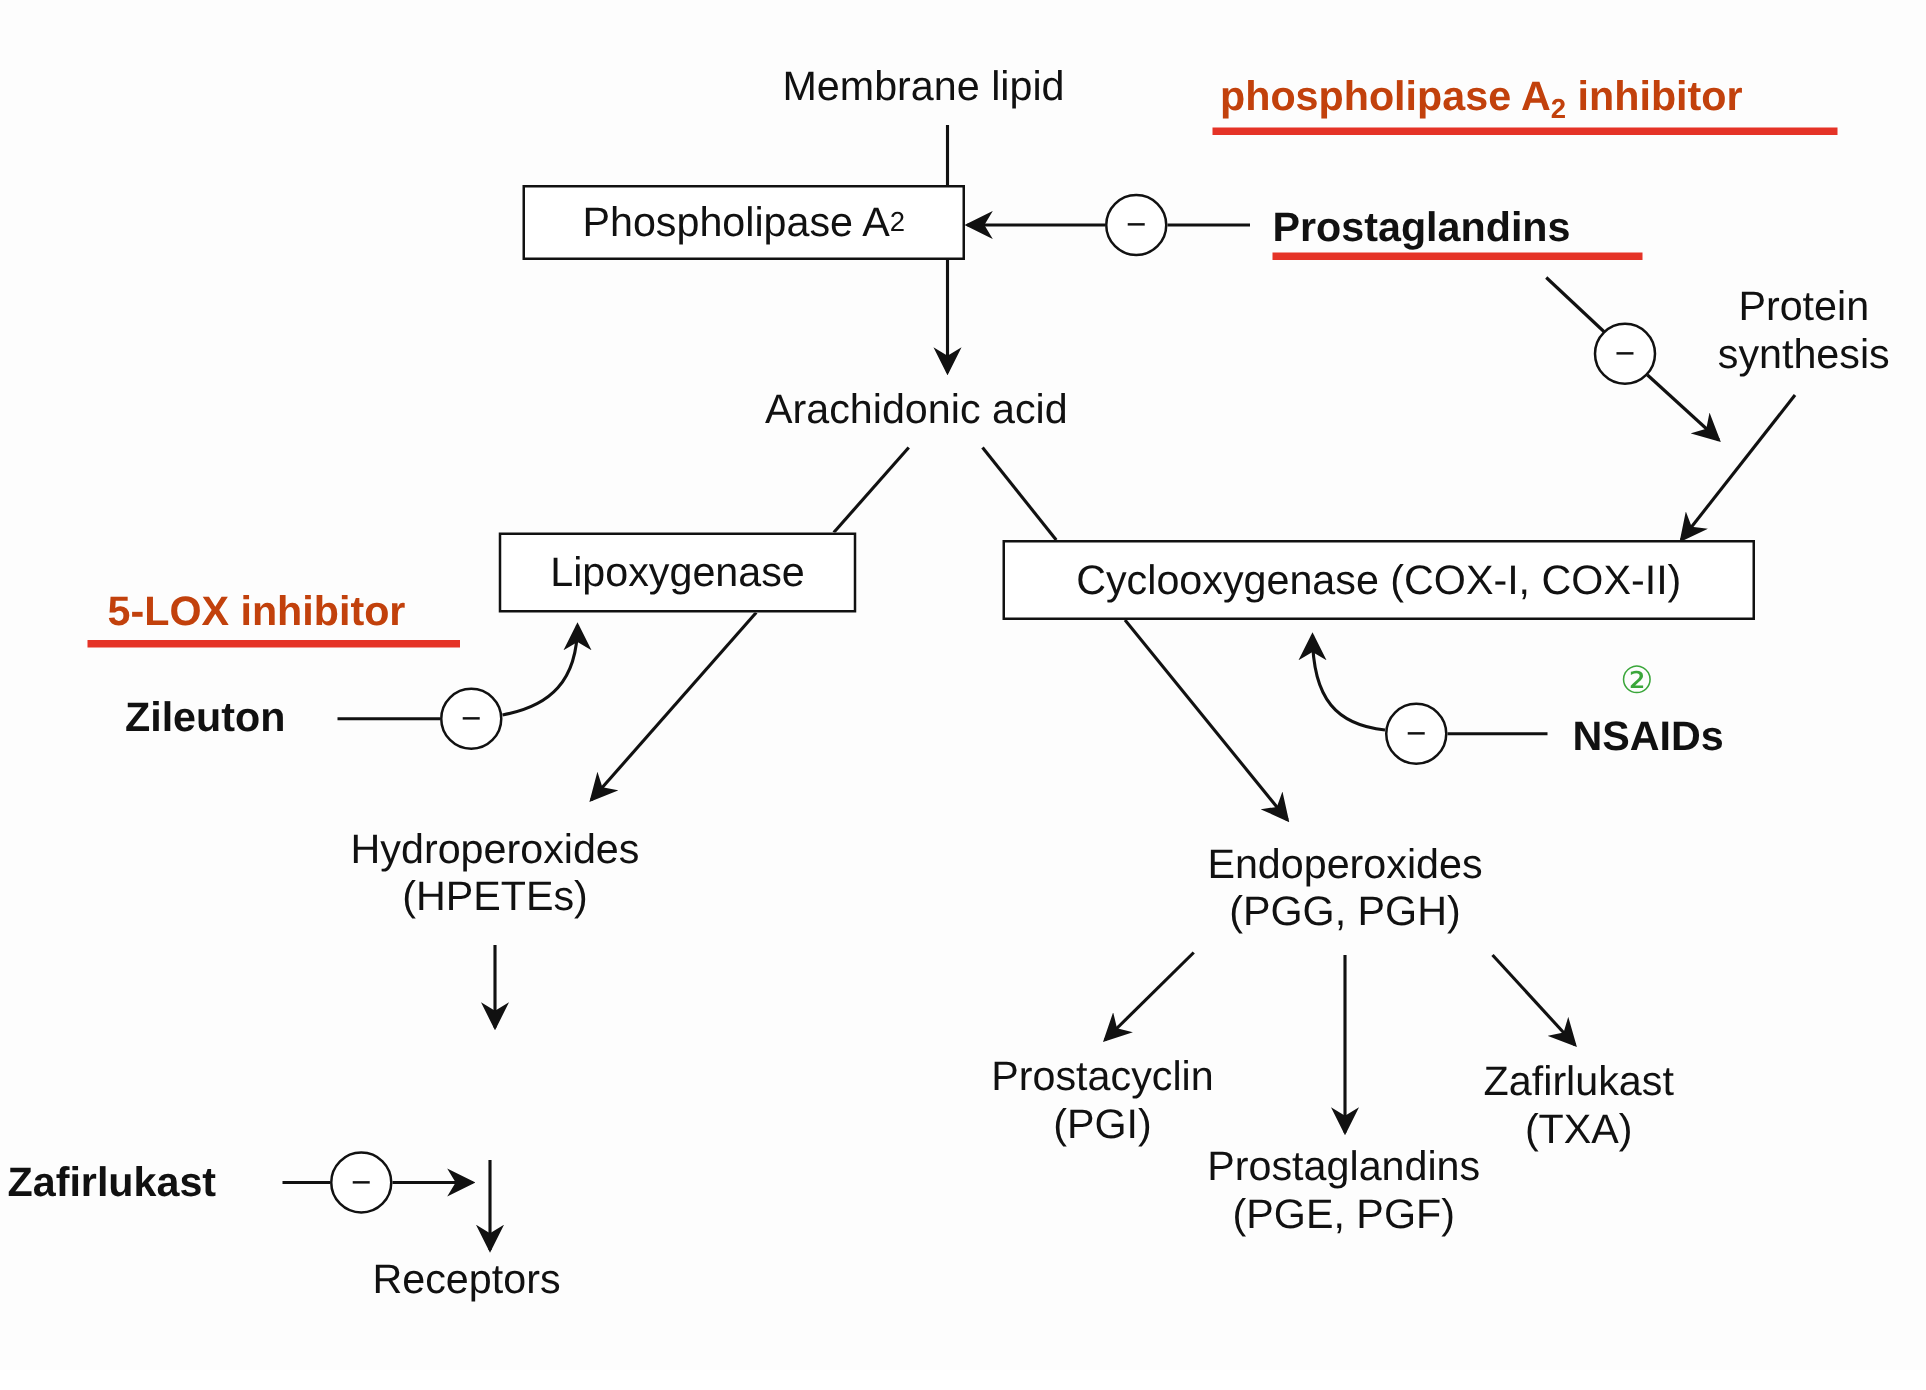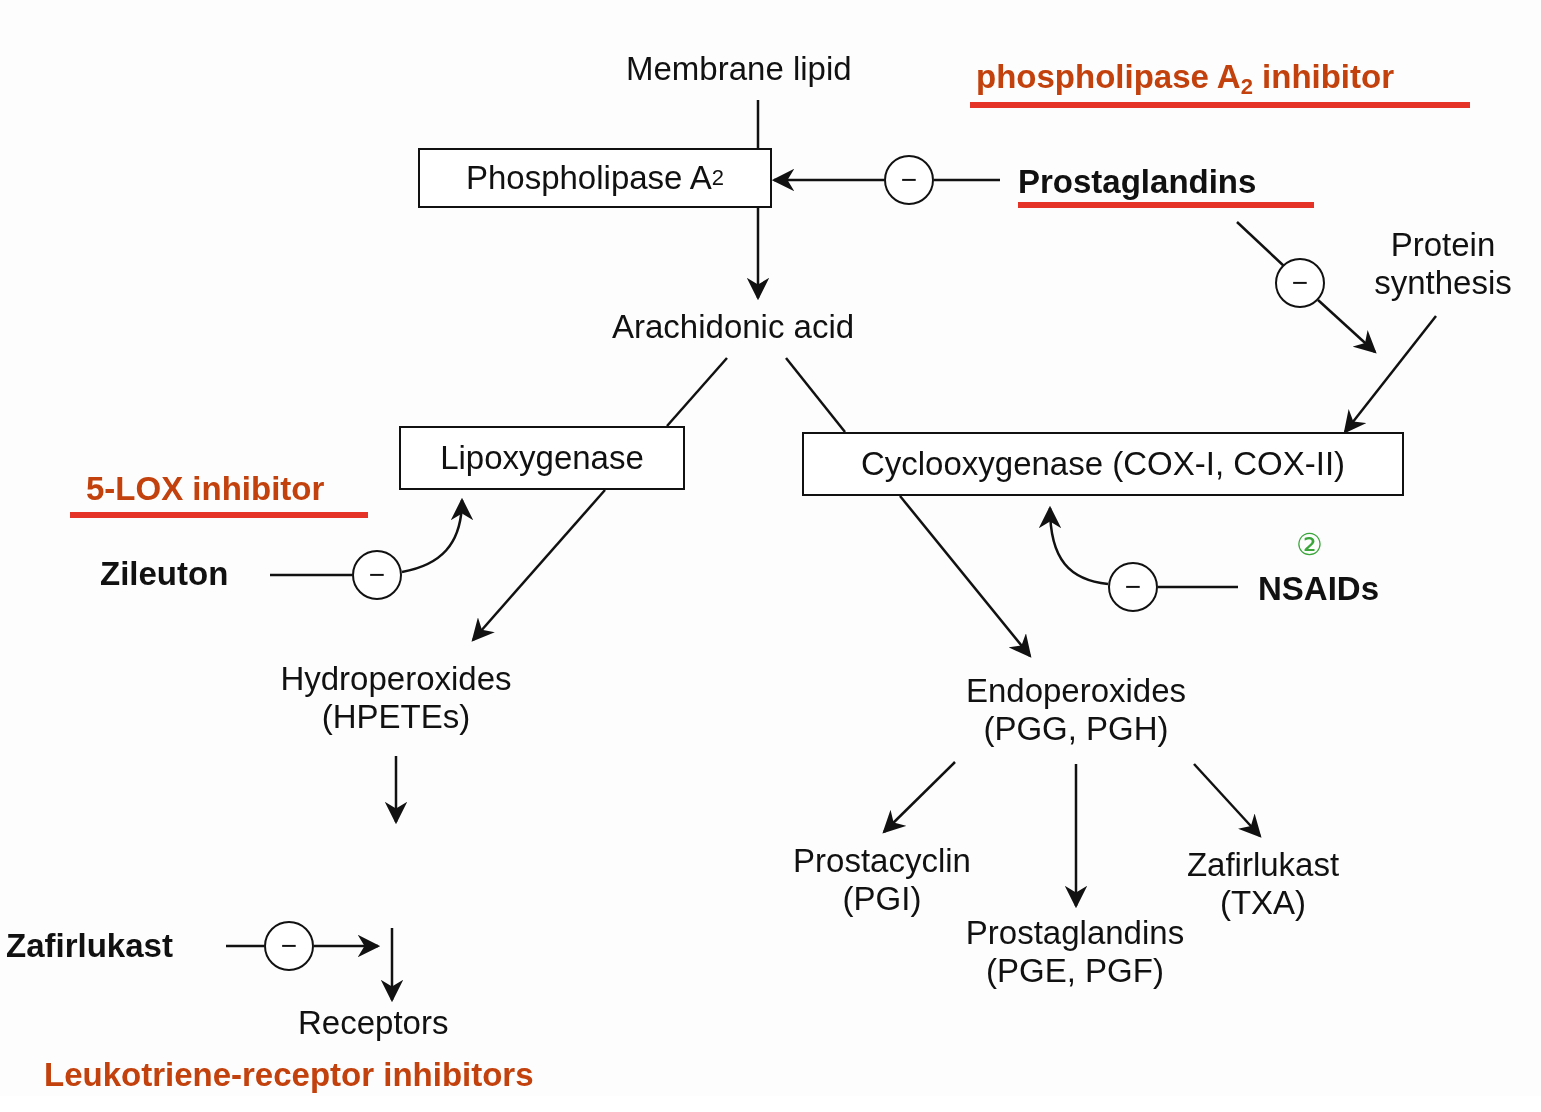--- a/index.html
+++ b/index.html
@@ -122,17 +122,16 @@
 
   <div class="lbl red" style="left:976px;top:58px;">
     <span>phospholipase A</span><sub>2</sub><span> inhibitor</span>
   </div>
   <div class="uline" style="left:970px;top:102px;width:500px;"></div>
   <div class="uline" style="left:1018px;top:202px;width:296px;"></div>
 
   <div class="lbl red" style="left:86px;top:470px;">5-LOX inhibitor</div>
   <div class="uline" style="left:70px;top:512px;width:298px;"></div>
 
-  <div class="lbl red" style="left:44px;top:1056px;">Leukotriene-receptor inhibitors</div>
   <div class="uline" style="left:38px;top:1098px;width:610px;"></div>
 
   <div class="lbl green" style="left:1296px;top:528px;">②</div>
 </div>
 
 </body></html>

